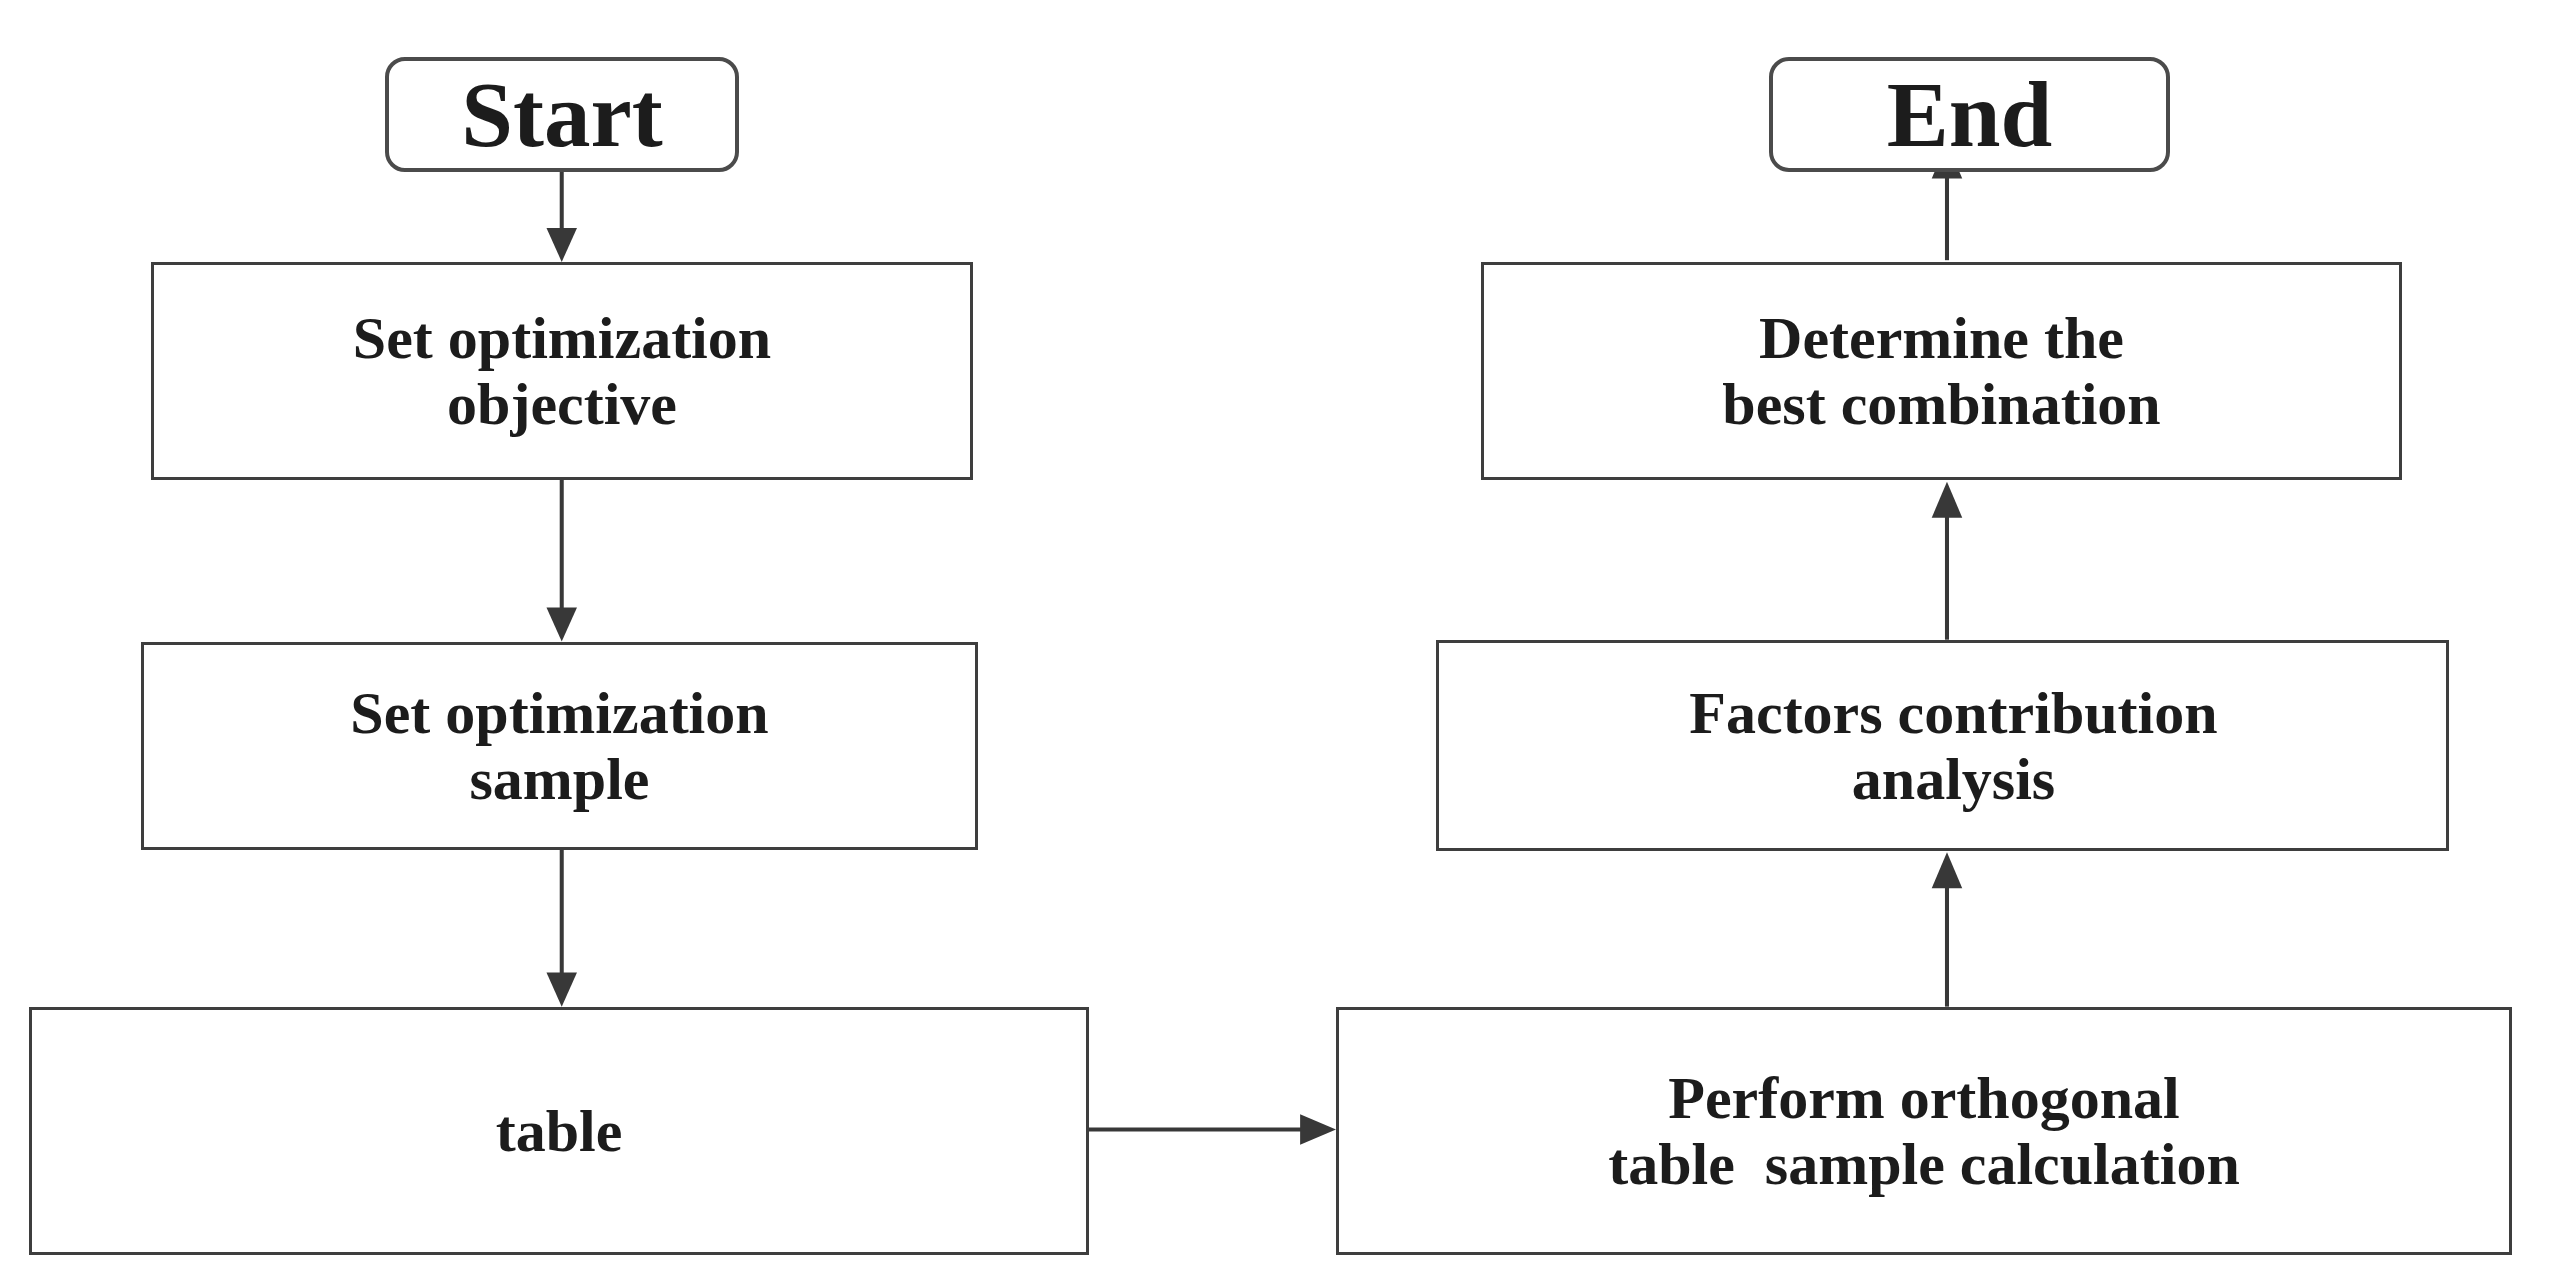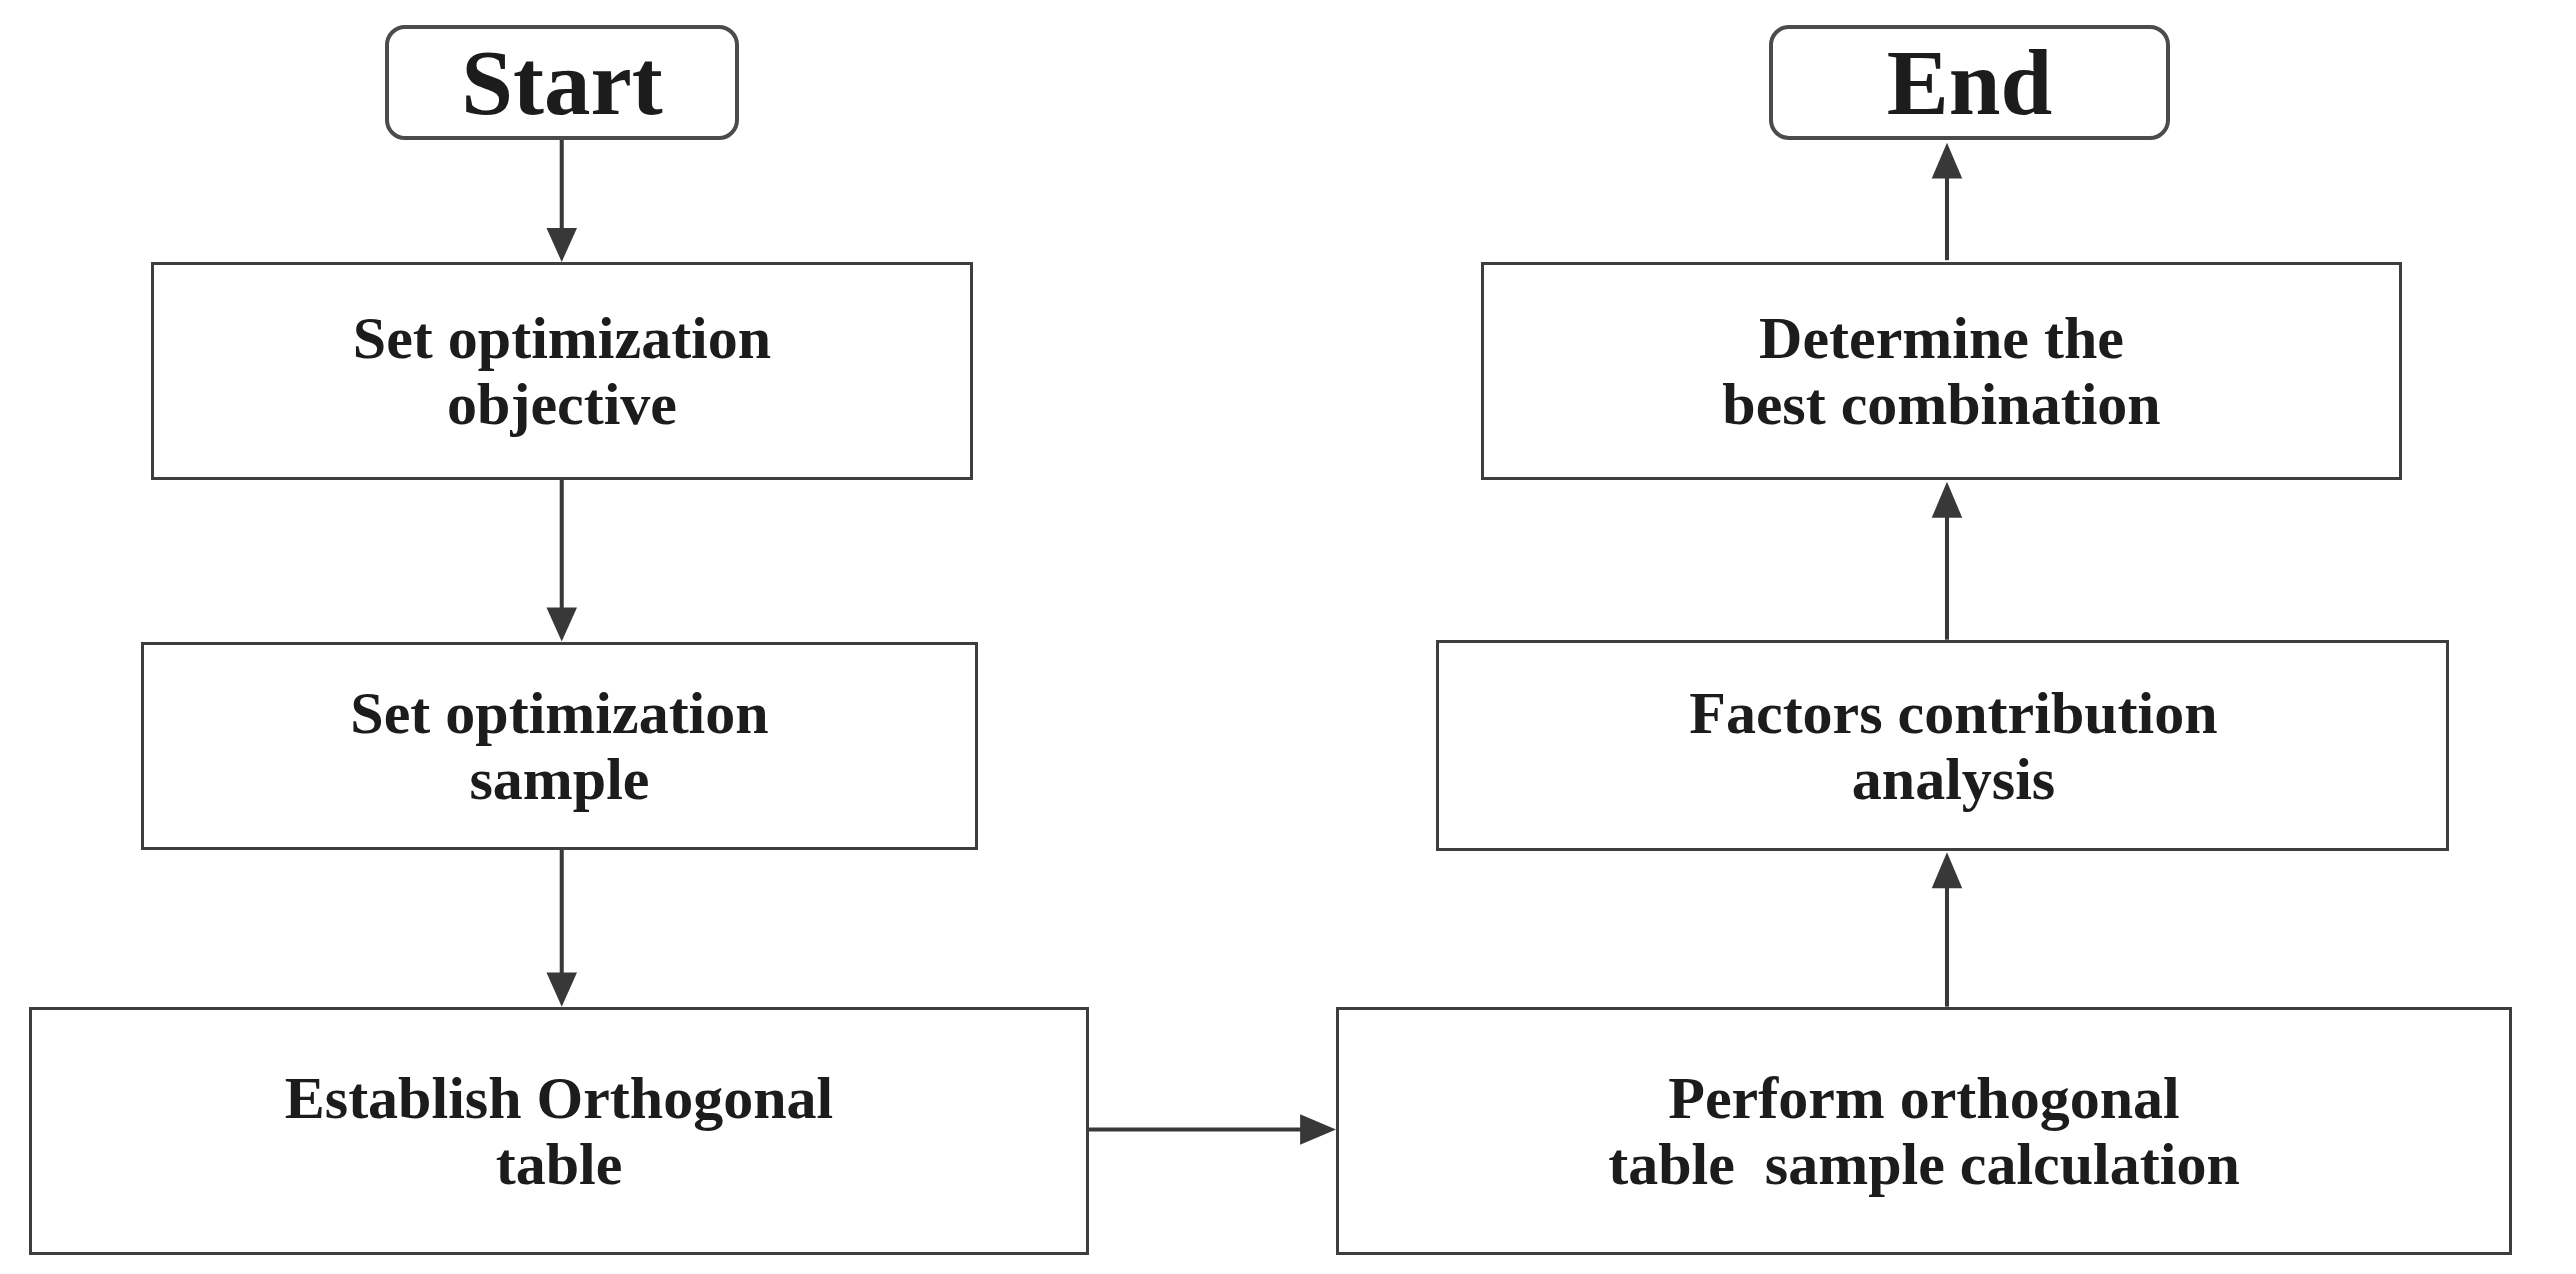--- a/index.html
+++ b/index.html
@@ -37,20 +37,21 @@
   .rect {
     border: 3.6px solid #3e3e3e;
     font-size: 60px;
     line-height: 1.10;
   }
   .terminal {
     border: 4.5px solid #4b4b4b;
     border-radius: 20px;
     font-size: 93px;
     line-height: 1.0;
+    margin-top: 32px;
   }
   .lbl {
     display: block;
     width: 100%;
   }
   .ln {
     display: block;
     white-space: pre-wrap; 
   }
 </style>
@@ -110,21 +111,20 @@
 
   <div class="node rect" style="left:141px; top:642px; width:837px; height:208px;">
     <span class="lbl">
       <span class="ln">Set optimization</span>
       <span class="ln">sample</span>
     </span>
   </div>
 
   <div class="node rect" style="left:29px; top:1007px; width:1060px; height:248px;">
     <span class="lbl">
-      <span class="ln">Establish Orthogonal</span>
       <span class="ln">table</span>
     </span>
   </div>
 
   <div class="node rect" style="left:1336px; top:1007px; width:1176px; height:248px;">
     <span class="lbl">
       <span class="ln">Perform orthogonal</span>
       <span class="ln">table  sample calculation</span>
     </span>
   </div>

